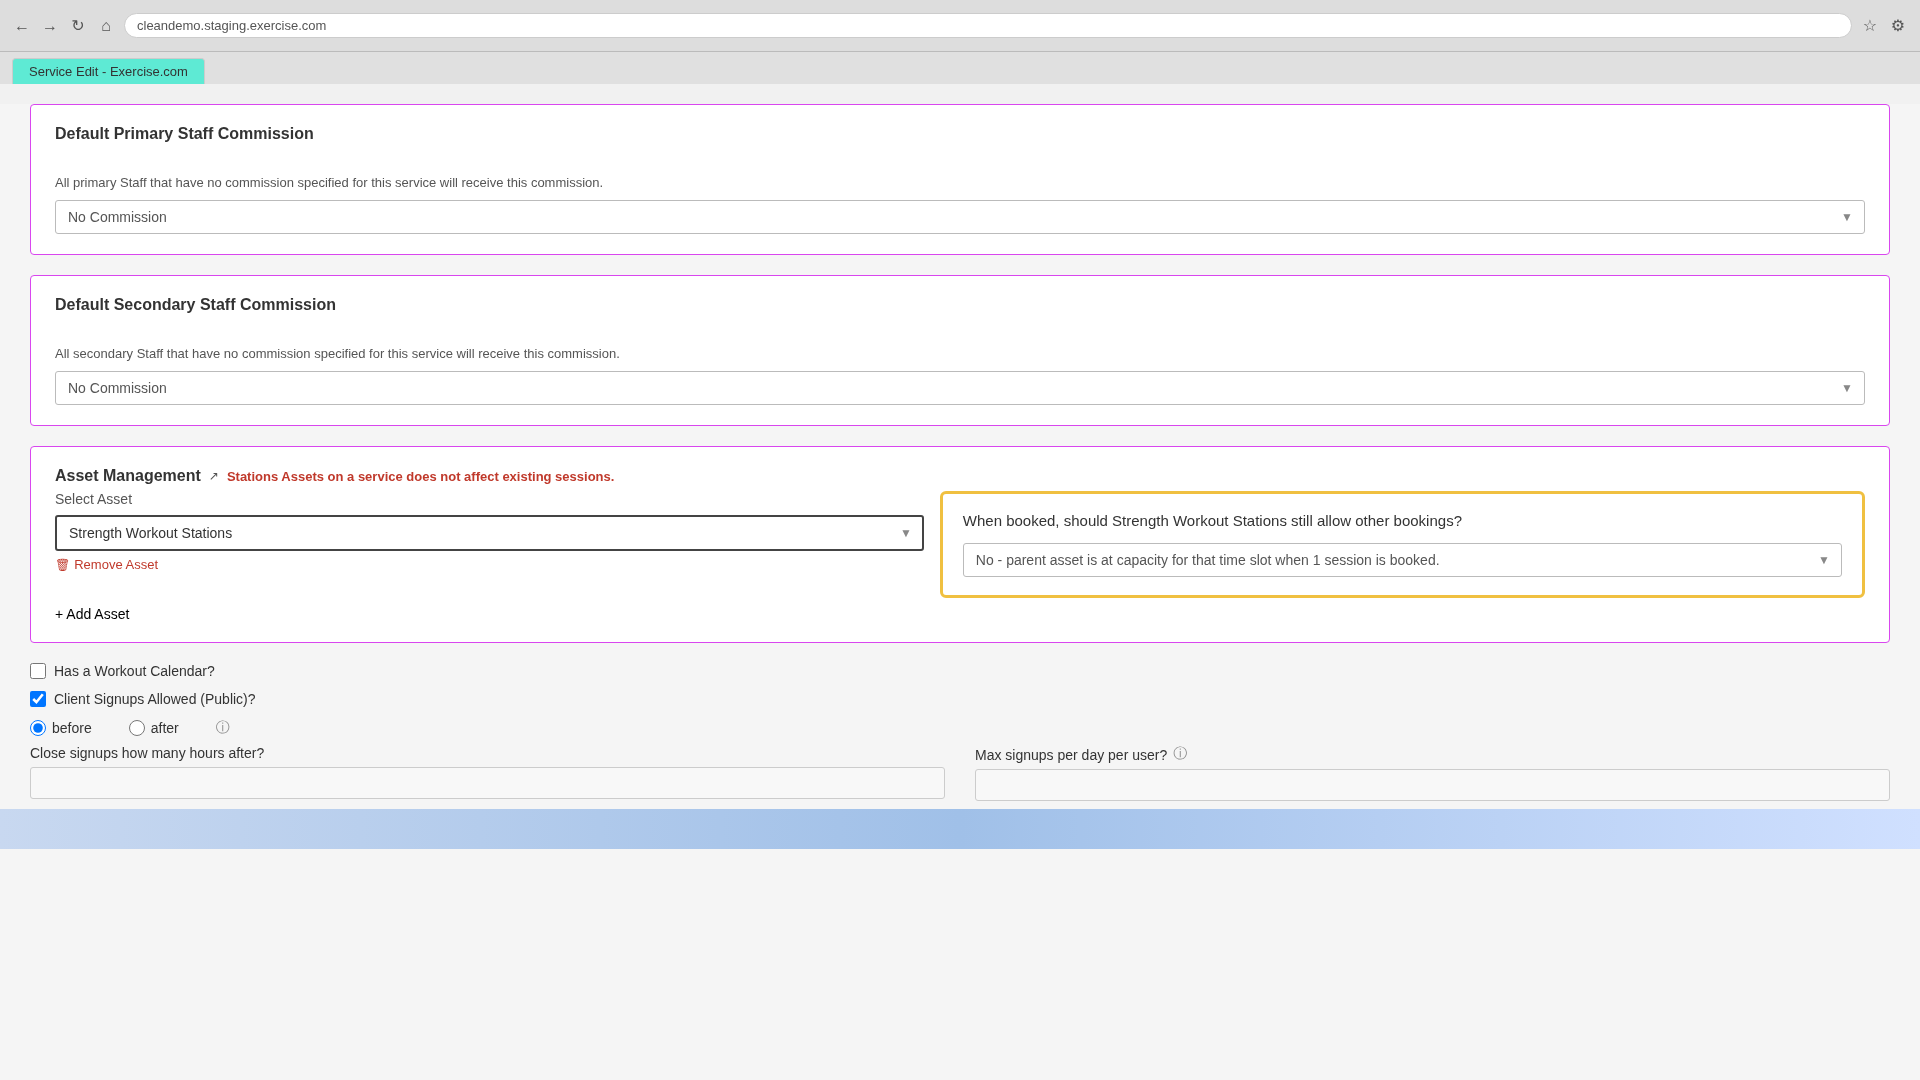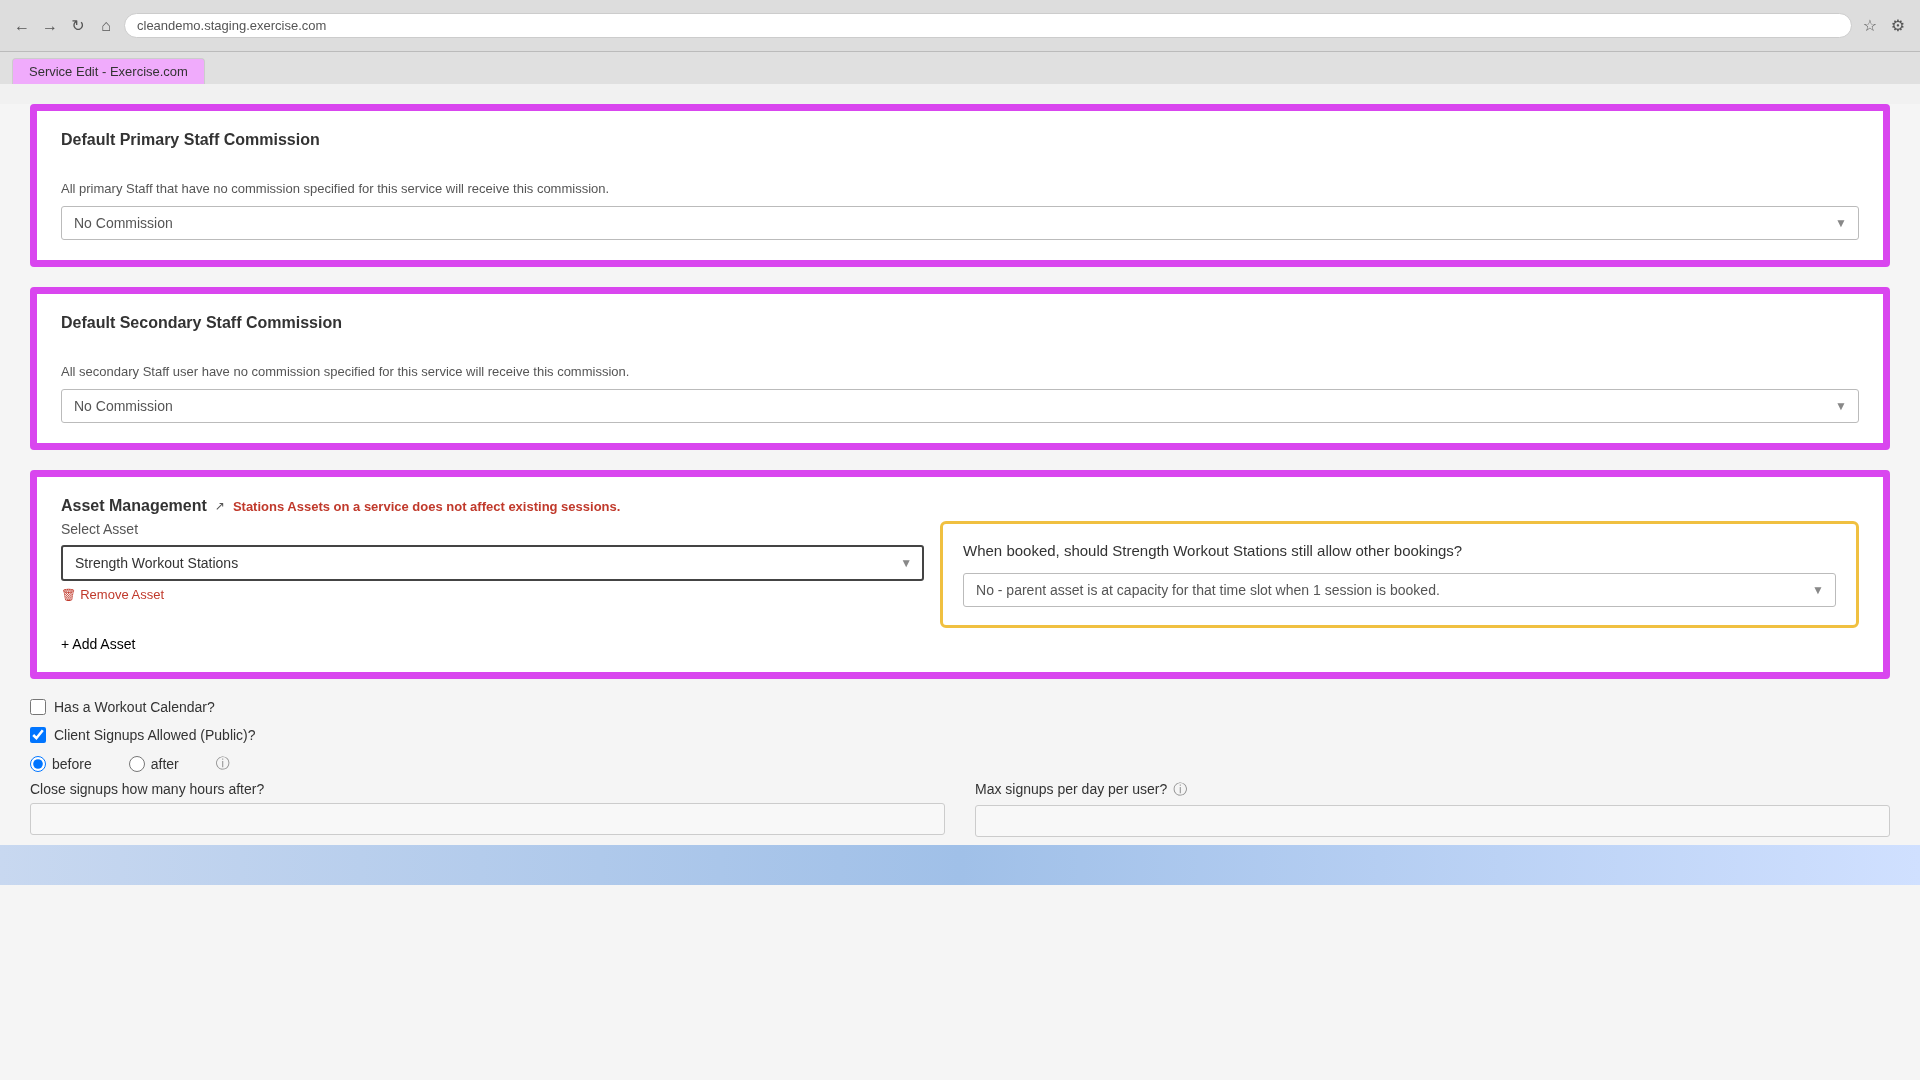--- a/index.html
+++ b/index.html
@@ -34,40 +34,40 @@
       font-size: 13px;
       color: #555;
     }
     .tab-bar {
       background: #e0e0e0;
       padding: 6px 12px 0;
       display: flex;
       align-items: flex-end;
     }
     .tab {
-      background: #f0abfc;
+      background: #5eead4;
       border: 1px solid #ccc;
       border-bottom: none;
       border-radius: 4px 4px 0 0;
       padding: 5px 16px;
       font-size: 13px;
       color: #333;
     }
 
     
     .page-content {
       background: #f5f5f5;
       min-height: calc(1080px - 52px);
       padding: 0;
     }
 
     
     .card {
       background: white;
-      border: 7px solid #d946ef;
+      border: 1px solid #d946ef;
       border-radius: 4px;
       margin: 20px 30px;
       padding: 20px 24px;
     }
 
     
     .section-title {
       font-size: 16px;
       font-weight: 600;
       margin-bottom: 6px;
@@ -250,21 +250,21 @@
       margin: 8px 30px;
     }
     .hours-col {
       flex: 1;
     }
     .hours-label {
       font-size: 14px;
       color: #333;
       margin-bottom: 6px;
       display: flex;
-      align-items: flex-start;
+      align-items: flex-end;
       gap: 6px;
     }
     .hours-input {
       width: 100%;
       background: #f8f8f8;
       border: 1px solid #ccc;
       border-radius: 3px;
       padding: 7px 12px;
       font-size: 14px;
     }
@@ -308,21 +308,21 @@
     <div class="dropdown-wrapper">
       <select class="dropdown-select">
         <option>No Commission</option>
       </select>
       <span class="dropdown-arrow">▼</span>
     </div>
   </div>
 
   <div class="card">
     <div class="section-title">Default Secondary Staff Commission</div>
-    <div class="section-desc">All secondary Staff user have no commission specified for this service will receive this commission.</div>
+    <div class="section-desc">All secondary Staff that have no commission specified for this service will receive this commission.</div>
     <div class="dropdown-wrapper">
       <select class="dropdown-select">
         <option>No Commission</option>
       </select>
       <span class="dropdown-arrow">▼</span>
     </div>
   </div>
 
   <div class="card">
     <div class="asset-management-header">

